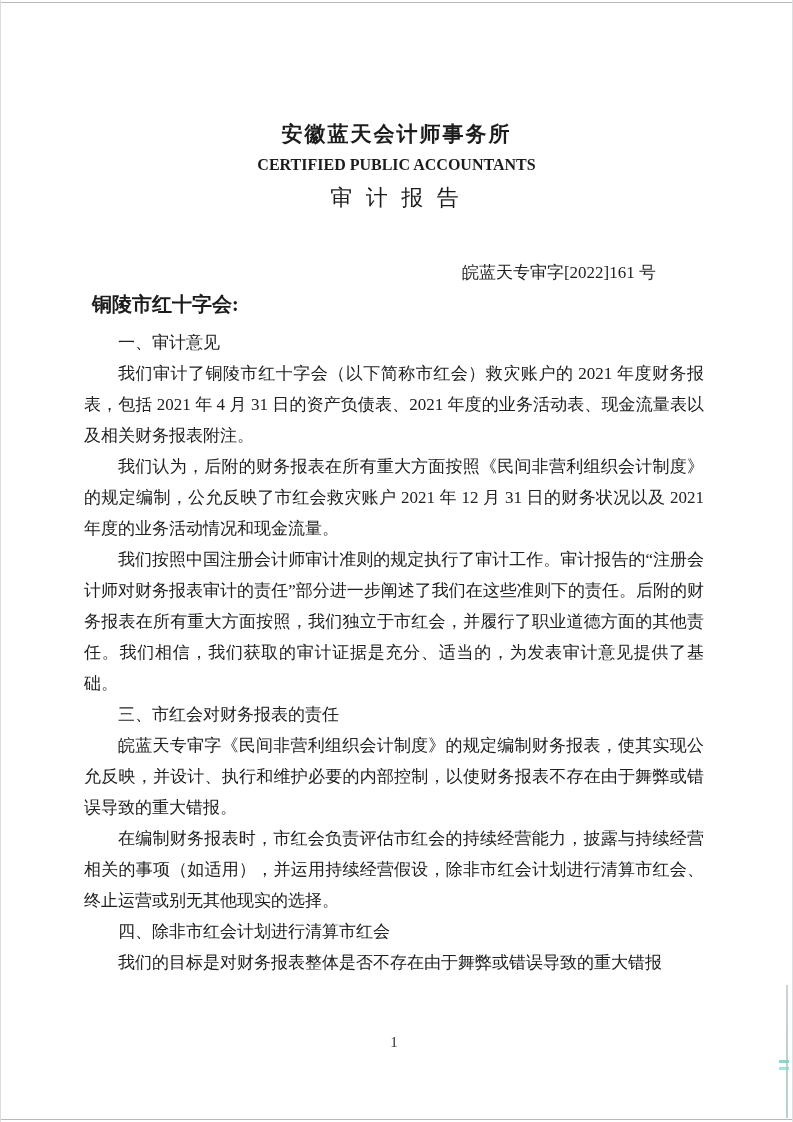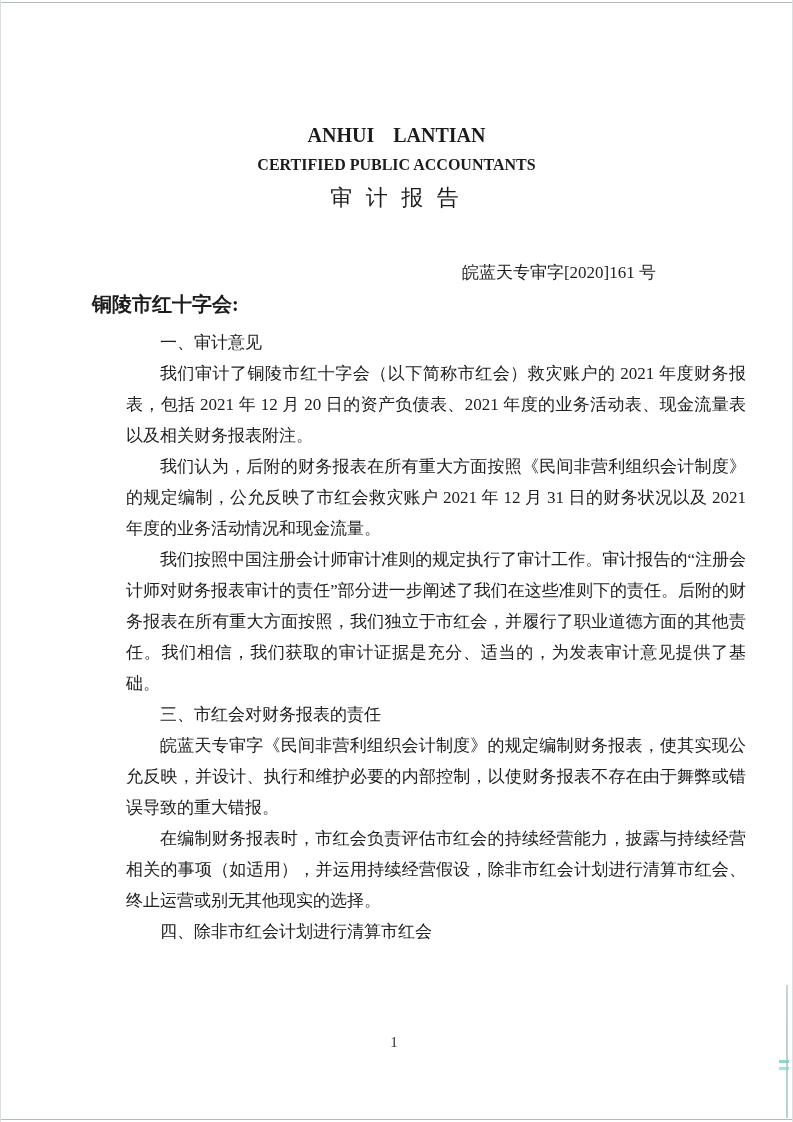--- a/index.html
+++ b/index.html
@@ -55,21 +55,20 @@
 
   .addressee {
     position:absolute; top:290px; left:92px;
     font-size:20px; font-weight:bold; line-height:28px; color:#1c1c1c;
   }
 
   .doc-body {
     position:absolute; top:327px; left:84px; width:620px;
     font-size:17px; line-height:31px; text-align:justify;
     color:#202020;
-    margin-left:42px;
   }
   .doc-body p { margin:0; text-indent:2em; }
 
   .page-number {
     position:absolute; top:1034px; left:84px; width:620px;
     text-align:center; font-size:15px; color:#333;
   }
 </style>
 </head>
 <body>
@@ -78,35 +77,36 @@
 
   <div class="edge-top"></div>
   <div class="edge-bottom"></div>
   <div class="edge-left"></div>
   <div class="edge-right"></div>
   <div class="scan-line-right"></div>
   <div class="scan-tick-1"></div>
   <div class="scan-tick-2"></div>
 
   <div class="header">
-    <div class="org-en1">ANHUI LANTIAN</div>
+    <div class="org-cn">安徽蓝天会计师事务所</div>
     <div class="org-en2">CERTIFIED PUBLIC ACCOUNTANTS</div>
     <div class="report-title">审 计 报 告</div>
   </div>
 
-  <div class="ref-number">皖蓝天专审字[2020]161 号</div>
+  <div class="ref-number">皖蓝天专审字[2022]161 号</div>
 
   <div class="addressee">铜陵市红十字会:</div>
 
   <div class="doc-body">
     <p>一、审计意见</p>
-    <p>我们审计了铜陵市红十字会（以下简称市红会）救灾账户的 2021 年度财务报表，包括 2021 年 12 月 20 日的资产负债表、2021 年度的业务活动表、现金流量表以及相关财务报表附注。</p>
+    <p>我们审计了铜陵市红十字会（以下简称市红会）救灾账户的 2021 年度财务报表，包括 2021 年 4 月 31 日的资产负债表、2021 年度的业务活动表、现金流量表以及相关财务报表附注。</p>
     <p>我们认为，后附的财务报表在所有重大方面按照《民间非营利组织会计制度》的规定编制，公允反映了市红会救灾账户 2021 年 12 月 31 日的财务状况以及 2021 年度的业务活动情况和现金流量。</p>
     <p>我们按照中国注册会计师审计准则的规定执行了审计工作。审计报告的“注册会计师对财务报表审计的责任”部分进一步阐述了我们在这些准则下的责任。后附的财务报表在所有重大方面按照，我们独立于市红会，并履行了职业道德方面的其他责任。我们相信，我们获取的审计证据是充分、适当的，为发表审计意见提供了基础。</p>
     <p>三、市红会对财务报表的责任</p>
     <p>皖蓝天专审字《民间非营利组织会计制度》的规定编制财务报表，使其实现公允反映，并设计、执行和维护必要的内部控制，以使财务报表不存在由于舞弊或错误导致的重大错报。</p>
     <p>在编制财务报表时，市红会负责评估市红会的持续经营能力，披露与持续经营相关的事项（如适用），并运用持续经营假设，除非市红会计划进行清算市红会、终止运营或别无其他现实的选择。</p>
     <p>四、除非市红会计划进行清算市红会</p>
+    <p>我们的目标是对财务报表整体是否不存在由于舞弊或错误导致的重大错报</p>
   </div>
 
   <div class="page-number">1</div>
 
 </div>
 
 </body></html>

